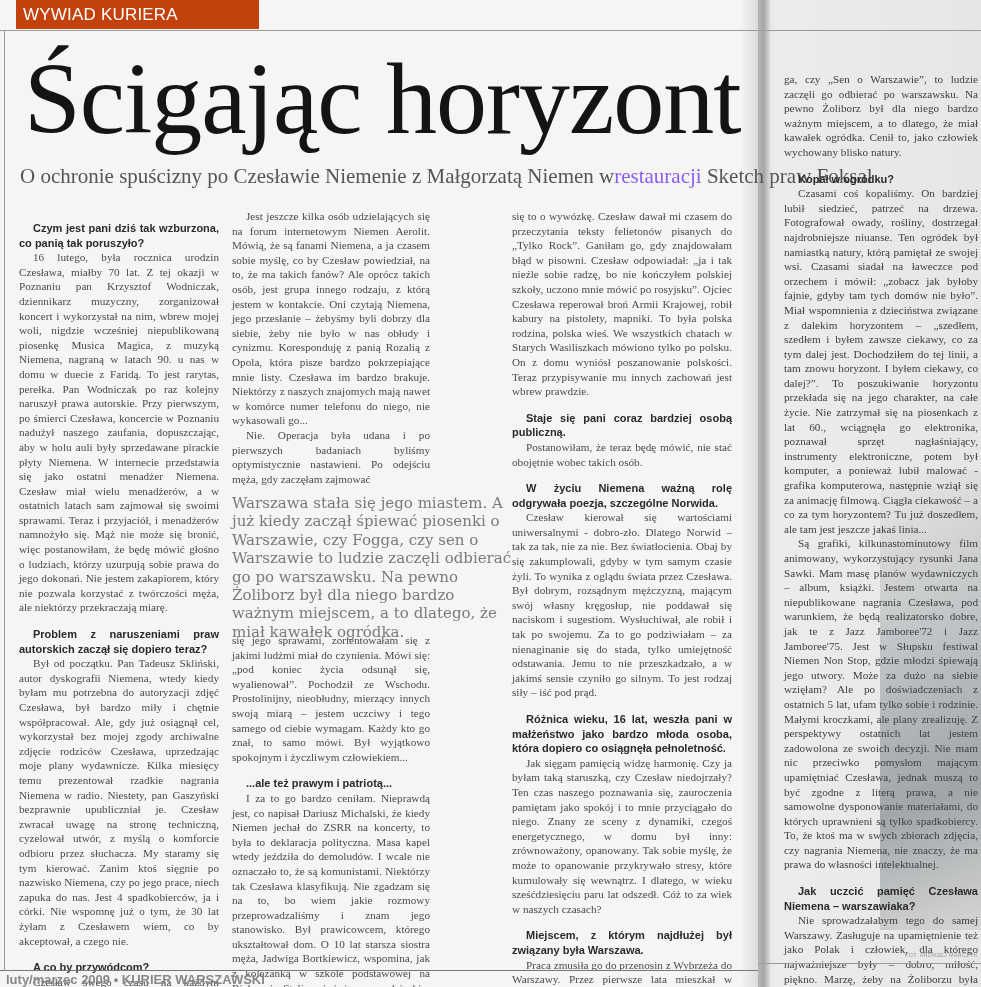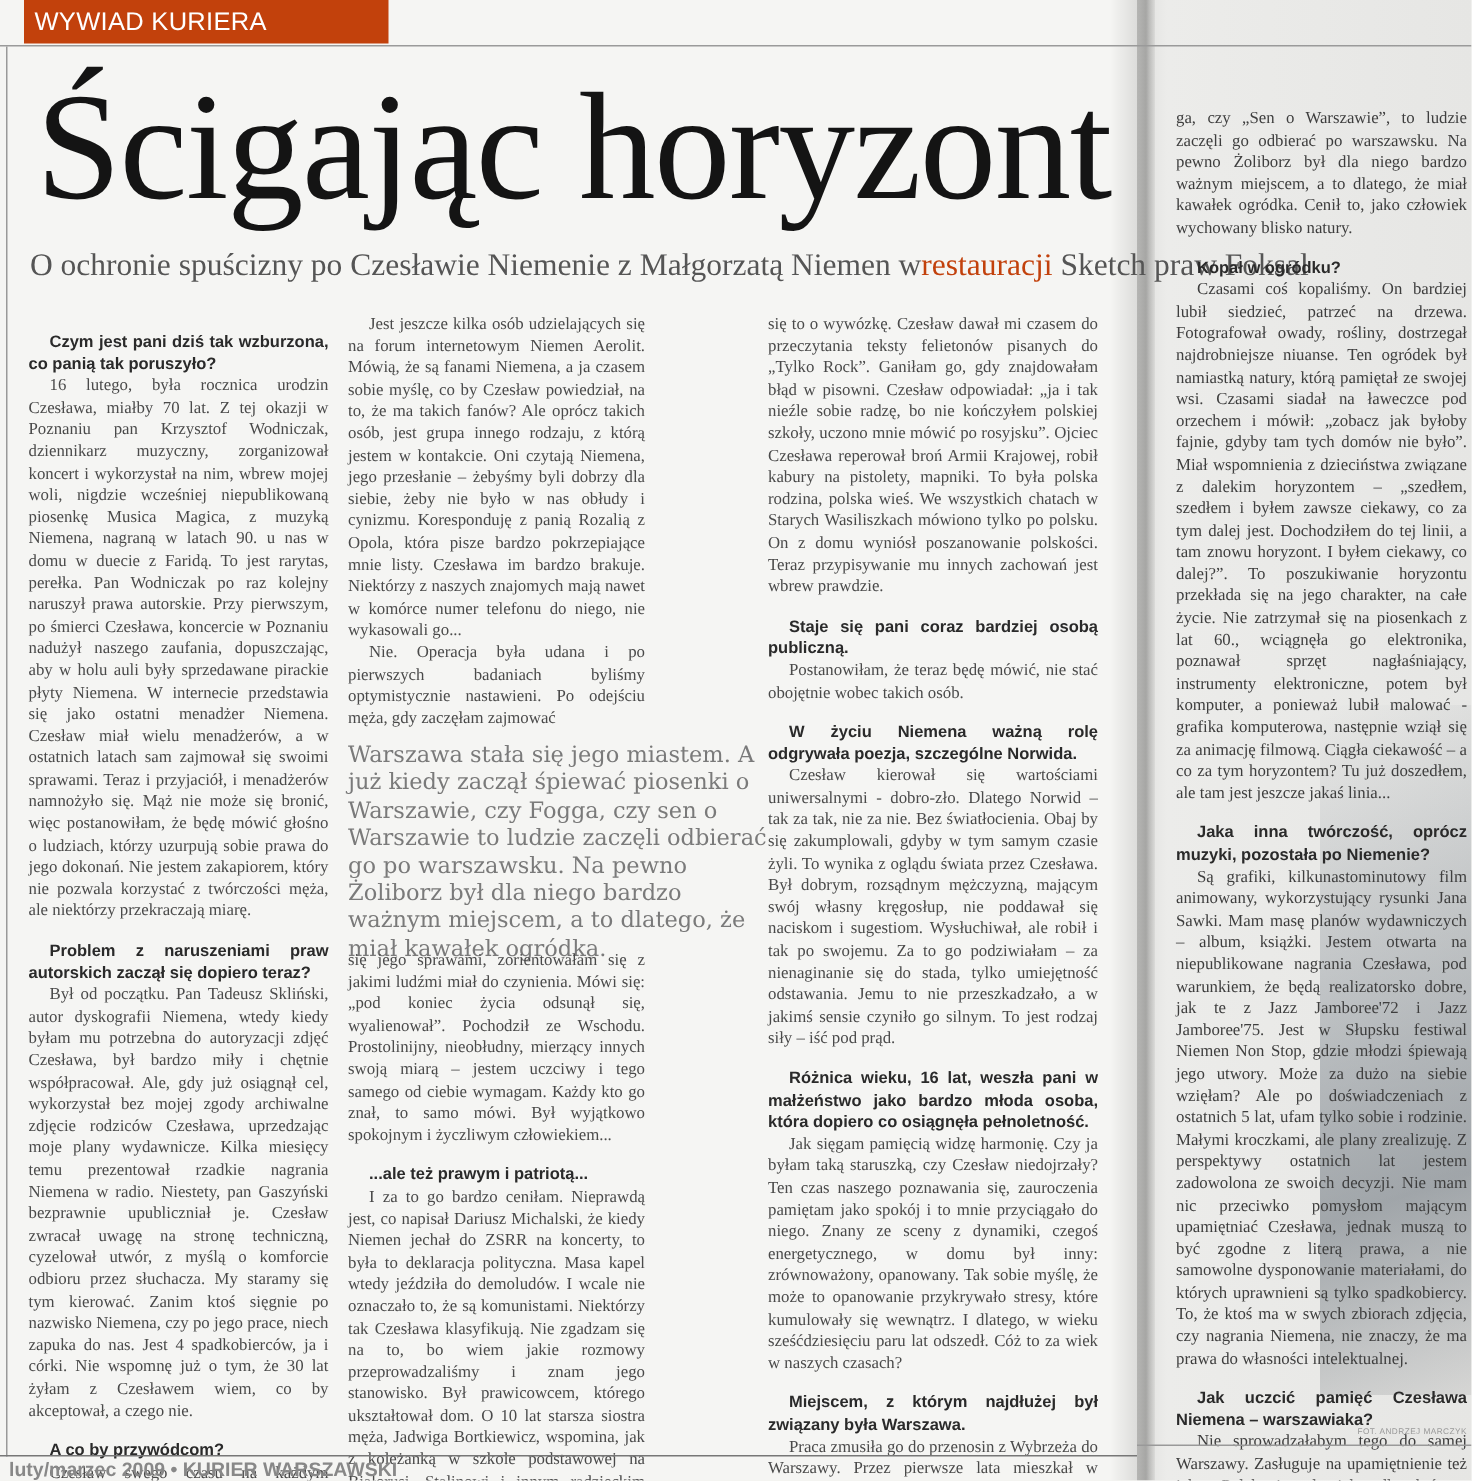--- a/index.html
+++ b/index.html
@@ -39,21 +39,21 @@
   }
   .headline {
     position: absolute; left: 24px; top: 44px; width: 720px;
     font-family: "Liberation Serif", serif; font-size: 102px; line-height: 110px;
     color: #141414; letter-spacing: -1px; white-space: nowrap;
   }
   .subhead {
     position: absolute; left: 20px; top: 164px; width: 740px;
     font-family: "Liberation Serif", serif; font-size: 21px; color: #555; white-space: nowrap;
   }
-  .subhead .light { color: #c2410c; margin-top: 32px; }
+  .subhead .light { color: #8b5cf6; margin-top: 32px; }
   .col {
     position: absolute; font-family: "Liberation Serif", serif; font-size: 11.2px;
     line-height: 14.6px; color: #4a4a4a; text-align: justify; hyphens: manual;
   }
   .col p { margin: 0; text-indent: 14px; }
   .col p.q {
     font-family: "Liberation Sans", sans-serif; font-weight: bold; color: #2a2a2a;
     font-size: 11px; margin-top: 12px;
   }
   .col p.cont { text-indent: 0; }
@@ -125,21 +125,20 @@
     <p class="">Czesław kierował się wartościami uniwersalnymi - dobro-zło. Dlatego Norwid – tak za tak, nie za nie. Bez światłocienia. Obaj by się zakumplowali, gdyby w tym samym czasie żyli. To wynika z oglądu świata przez Czesława. Był dobrym, rozsądnym mężczyzną, mającym swój własny kręgosłup, nie poddawał się naciskom i sugestiom. Wysłuchiwał, ale robił i tak po swojemu. Za to go podziwiałam – za nienaginanie się do stada, tylko umiejętność odstawania. Jemu to nie przeszkadzało, a w jakimś sensie czyniło go silnym. To jest rodzaj siły – iść pod prąd.</p>
     <p class="q">Różnica wieku, 16 lat, weszła pani w małżeństwo jako bardzo młoda osoba, która dopiero co osiągnęła pełnoletność.</p>
     <p class="">Jak sięgam pamięcią widzę harmonię. Czy ja byłam taką staruszką, czy Czesław niedojrzały? Ten czas naszego poznawania się, zauroczenia pamiętam jako spokój i to mnie przyciągało do niego. Znany ze sceny z dynamiki, czegoś energetycznego, w domu był inny: zrównoważony, opanowany. Tak sobie myślę, że może to opanowanie przykrywało stresy, które kumulowały się wewnątrz. I dlatego, w wieku sześćdziesięciu paru lat odszedł. Cóż to za wiek w naszych czasach?</p>
     <p class="q">Miejscem, z którym najdłużej był związany była Warszawa.</p>
     <p class="">Praca zmusiła go do przenosin z Wybrzeża do Warszawy. Przez pierwsze lata mieszkał w hotelu MDM. Pomogło mu w tym Stowarzyszenie Jazzowe. Potem, po dużych trudach, bo nie był zameldowany, udało się mu kupić kawalerkę na Niecałej. Kiedy go poznałam, już tam mieszkał. To był taki mały azyl. Warszawa stała się jego miastem. A już kiedy zaczął śpiewać piosenki o Warszawie, czy Fog-</p>
   </div>
 <div class="col c4">
     <p class="cont">ga, czy „Sen o Warszawie”, to ludzie zaczęli go odbierać po warszawsku. Na pewno Żoliborz był dla niego bardzo ważnym miejscem, a to dlatego, że miał kawałek ogródka. Cenił to, jako człowiek wychowany blisko natury.</p>
     <p class="q">Kopał w ogródku?</p>
     <p class="">Czasami coś kopaliśmy. On bardziej lubił siedzieć, patrzeć na drzewa. Fotografował owady, rośliny, dostrzegał najdrobniejsze niuanse. Ten ogródek był namiastką natury, którą pamiętał ze swojej wsi. Czasami siadał na ławeczce pod orzechem i mówił: „zobacz jak byłoby fajnie, gdyby tam tych domów nie było”. Miał wspomnienia z dzieciństwa związane z dalekim horyzontem – „szedłem, szedłem i byłem zawsze ciekawy, co za tym dalej jest. Dochodziłem do tej linii, a tam znowu horyzont. I byłem ciekawy, co dalej?”. To poszukiwanie horyzontu przekłada się na jego charakter, na całe życie. Nie zatrzymał się na piosenkach z lat 60., wciągnęła go elektronika, poznawał sprzęt nagłaśniający, instrumenty elektroniczne, potem był komputer, a ponieważ lubił malować - grafika komputerowa, następnie wziął się za animację filmową. Ciągła ciekawość – a co za tym horyzontem? Tu już doszedłem, ale tam jest jeszcze jakaś linia...</p>
-    <p class="q">Jaka inna twórczość, oprócz muzyki, pozostała po Niemenie?</p>
     <p class="">Są grafiki, kilkunastominutowy film animowany, wykorzystujący rysunki Jana Sawki. Mam masę planów wydawniczych – album, książki. Jestem otwarta na niepublikowane nagrania Czesława, pod warunkiem, że będą realizatorsko dobre, jak te z Jazz Jamboree'72 i Jazz Jamboree'75. Jest w Słupsku festiwal Niemen Non Stop, gdzie młodzi śpiewają jego utwory. Może za dużo na siebie wzięłam? Ale po doświadczeniach z ostatnich 5 lat, ufam tylko sobie i rodzinie. Małymi kroczkami, ale plany zrealizuję. Z perspektywy ostatnich lat jestem zadowolona ze swoich decyzji. Nie mam nic przeciwko pomysłom mającym upamiętniać Czesława, jednak muszą to być zgodne z literą prawa, a nie samowolne dysponowanie materiałami, do których uprawnieni są tylko spadkobiercy. To, że ktoś ma w swych zbiorach zdjęcia, czy nagrania Niemena, nie znaczy, że ma prawa do własności intelektualnej.</p>
     <p class="q">Jak uczcić pamięć Czesława Niemena – warszawiaka?</p>
     <p class="">Nie sprowadzałabym tego do samej Warszawy. Zasługuje na upamiętnienie też jako Polak i człowiek, dla którego najważniejsze były – dobro, miłość, piękno. Marzę, żeby na Żoliborzu była aleja jego imienia, jak w Częstochowie, Krakowie, czy Rzeszowie. W Poznaniu, Włocławku, Strzelcach Opolskich są szkoły noszące jego imię, w Olsztynie jest amfiteatr. NBP wyda serię monet kolekcjonerskich „Historia polskiej muzyki rozrywkowej”, którą będzie otwierała moneta z podobizną Niemena. Wiem, że władze stolicy zastanawiają się nad uczynieniem hymnem miasta piosenki „Sen o Warszawie”.</p>
   </div>
 
 <div class="bottom-rule"></div>
 <div class="bottom-rule-r"></div>
 <div class="footer">luty/marzec 2009 • KURIER WARSZAWSKI</div>
 <div class="credit">FOT. ANDRZEJ MARCZYK</div>
 

